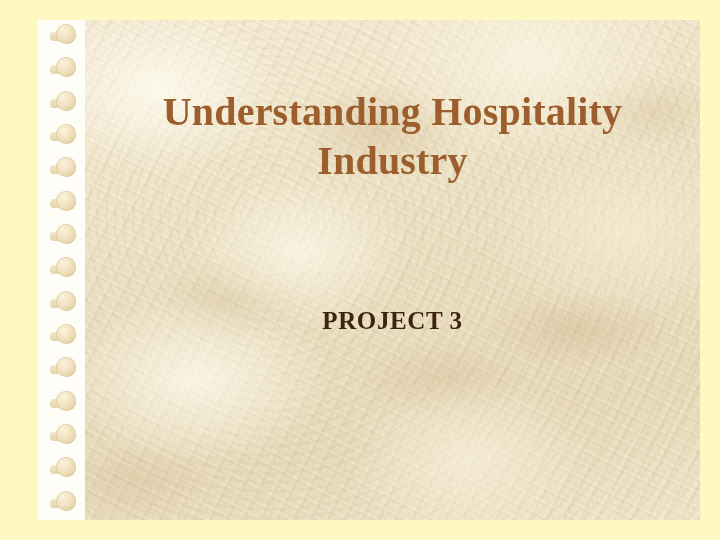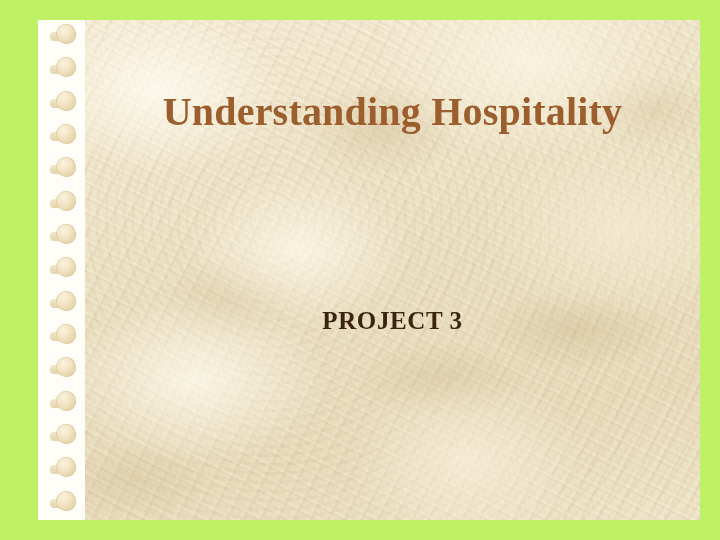--- a/index.html
+++ b/index.html
@@ -8,21 +8,21 @@
     width: 720px;
     height: 540px;
     overflow: hidden;
     font-family: "Liberation Serif", serif;
   }
 
   #slide-root {
     position: relative;
     width: 720px;
     height: 540px;
-    background: #bef264;
+    background: #fef9c3;
   }
 
   
   #binding-strip {
     position: absolute;
     left: 38px;
     top: 20px;
     width: 47px;
     height: 500px;
     background: #fffdf8;
@@ -219,17 +219,18 @@
       </div>
       <div class="binding-ring" style="top: 470.667px;">
         <div class="ring-stem"></div>
         <div class="ring-head"></div>
       </div>
     </div>
 
   <div id="text-layer">
     <div id="slide-title">
       <div>Understanding Hospitality</div>
+      <div>Industry</div>
     </div>
     <div id="slide-subtitle">PROJECT 3</div>
   </div>
 
 </div>
 
 </body></html>

